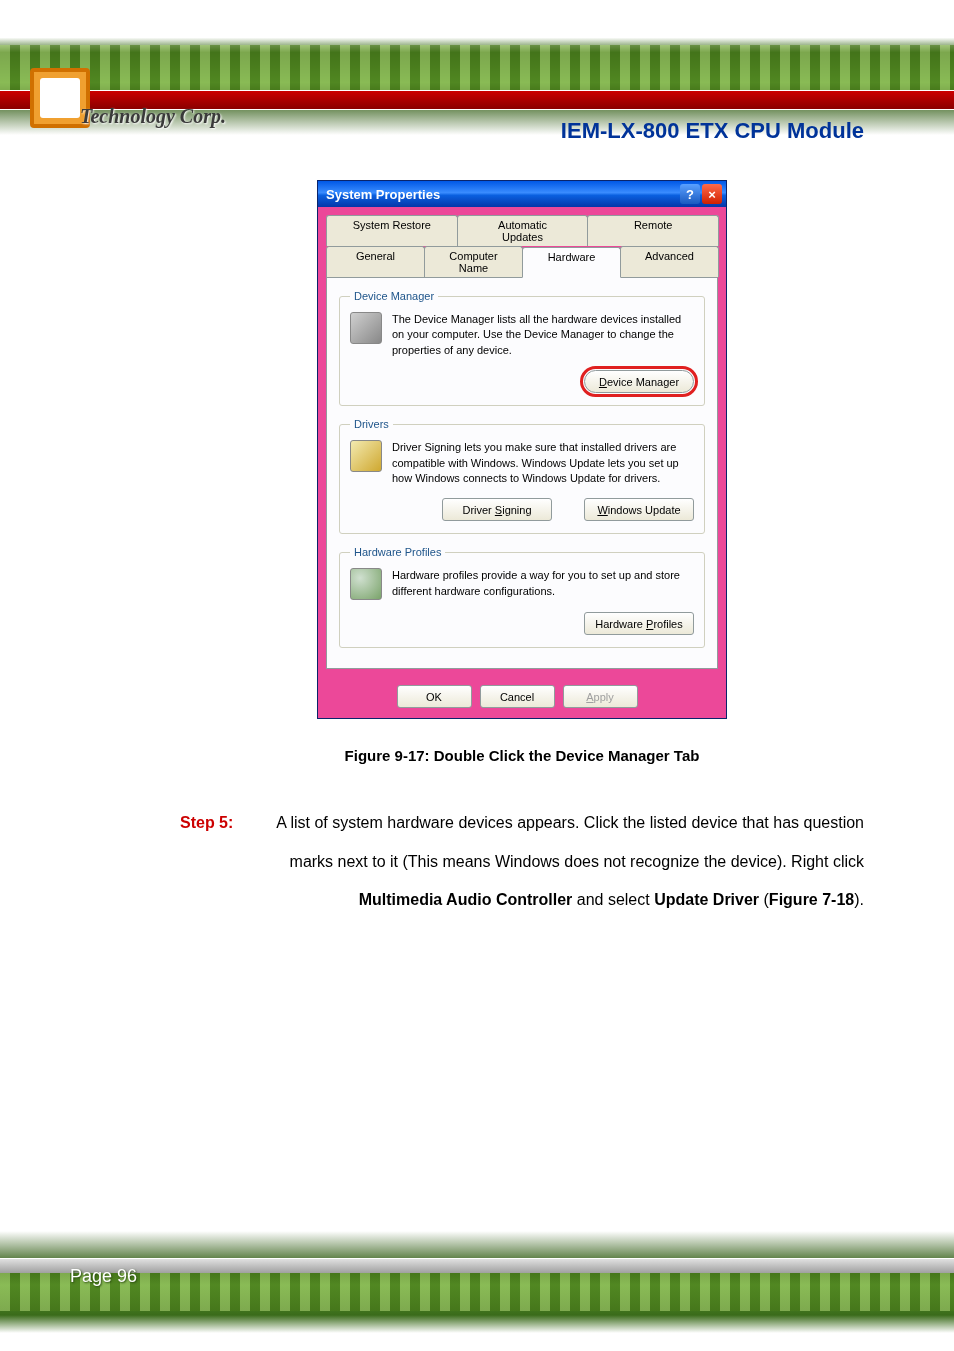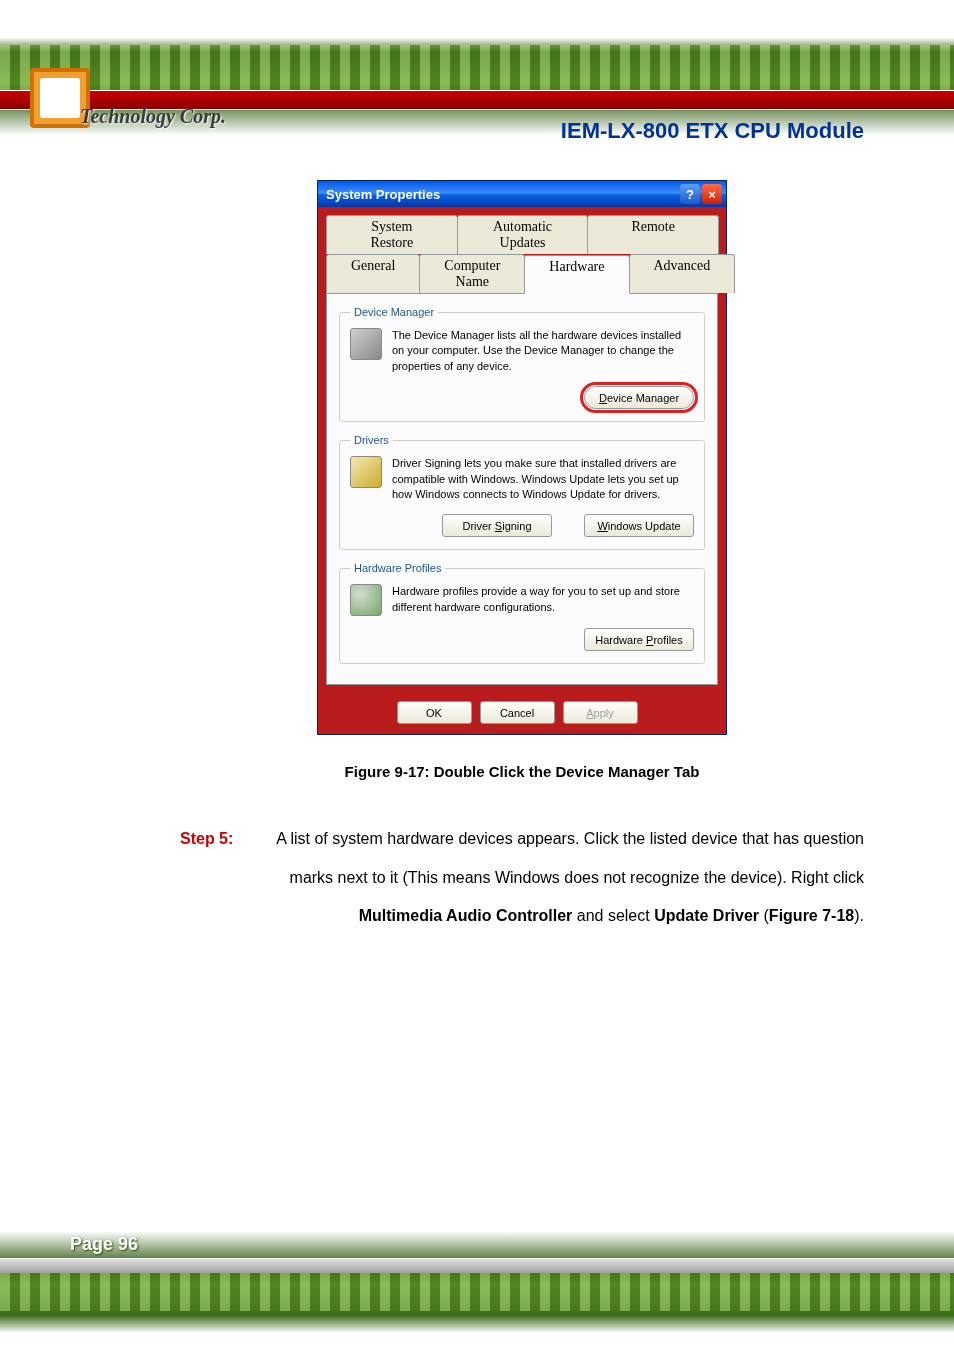--- a/index.html
+++ b/index.html
@@ -78,21 +78,21 @@
   }
 
   .content {
     padding: 30px 90px 0 180px;
   }
 
   .dialog {
     width: 410px;
     margin: 0 auto;
     border: 1px solid #0a246a;
-    background:#b91c1c;
+    background:#ec4899;
     font-size:11px;
     font-family: Tahoma, sans-serif;
     color:#000;
   }
   .titlebar {
     height:26px;
     background: linear-gradient(to bottom,#0058e6 0%,#3a8cff 45%,#0a60e0 55%,#0636a8 100%);
     display:flex;
     align-items:center;
     justify-content:space-between;
@@ -116,24 +116,23 @@
   .tb-close { background: linear-gradient(to bottom,#ff6a4a,#d02000); }
 
   .tabs-area { padding:8px 8px 8px 8px; }
   .tab-row { display:flex; }
   .tab {
     border:1px solid #919b9c;
     border-bottom:none;
     padding:3px 24px;
     background:#ece9d8;
     border-radius:3px 3px 0 0;
-    font-size:14px;
+    font-size:11px;
     margin-right:-1px;
     cursor:pointer;
-    font-family:Liberation Serif, serif;
   }
   .tab-row.row2 .tab { flex:1; text-align:center; }
   .tab-row.row1 .tab { flex:1; text-align:center; }
   .tab.active {
     background:#fcfcfe;
     position:relative;
     top:1px;
     font-weight:normal;
     border-bottom:1px solid #fcfcfe;
   }
@@ -240,23 +239,23 @@
     position:absolute;
     left:0; right:0;
     bottom:78px;
     height:14px;
     background: linear-gradient(to bottom,#e0e0e0,#a0a0a0);
     border-top:1px solid #fff;
   }
   .page-num {
     position:absolute;
     left:70px;
-    bottom:96px;
+    bottom:64px;
     color:#fff;
-    font-weight:bold;
+    font-weight:normal;
     font-size:18px;
     z-index:2;
     text-shadow:1px 1px 2px #2a4a10;
   }
 
   .u { text-decoration:underline; }
 </style>
 </head>
 <body>
 

